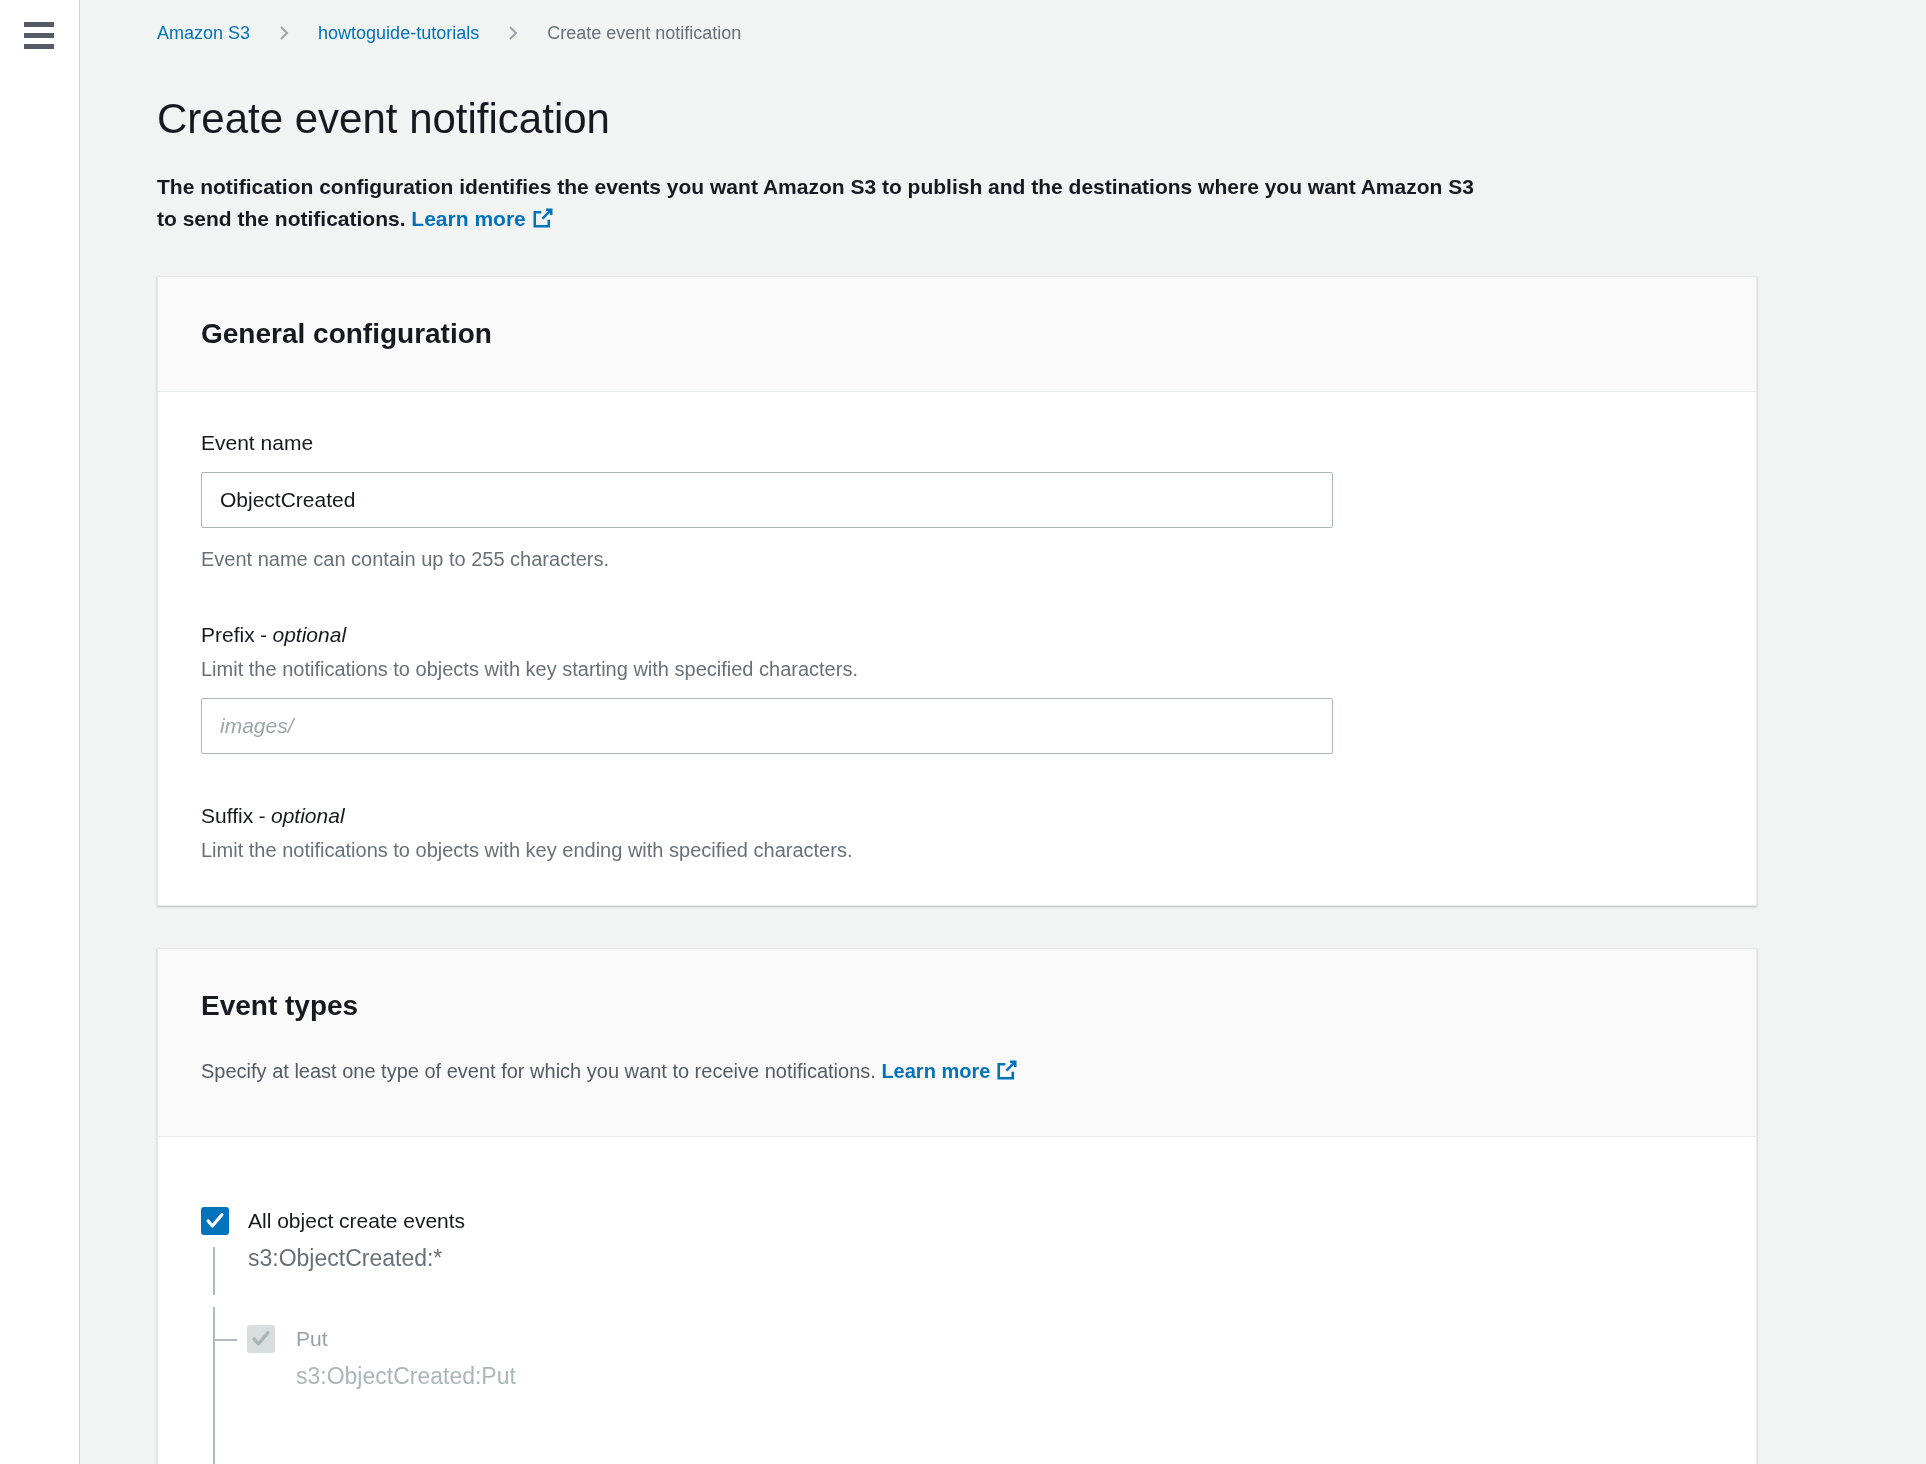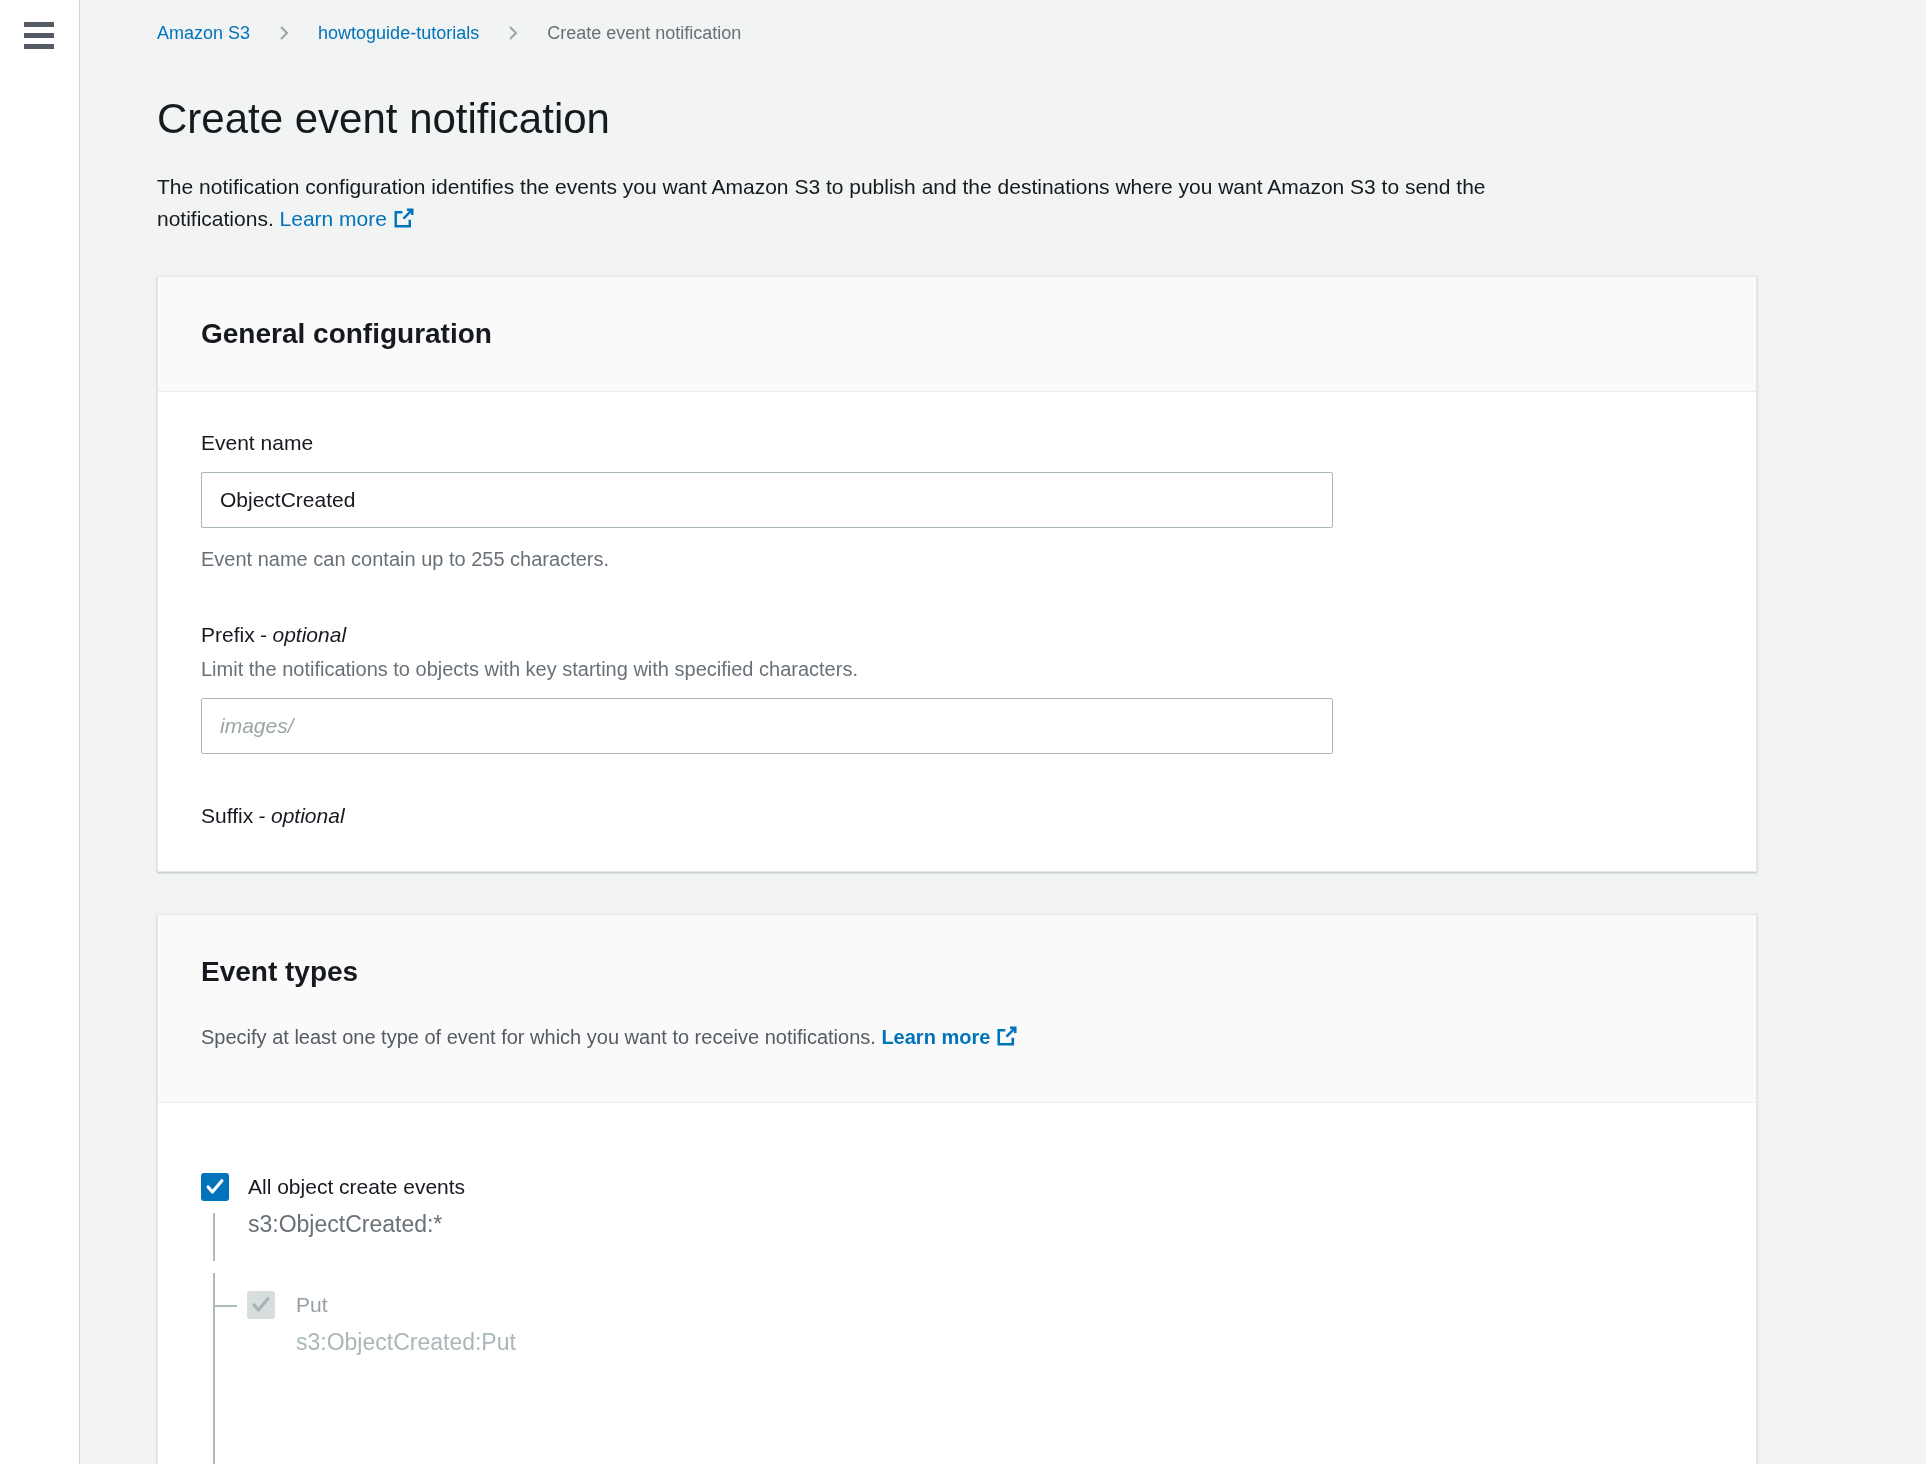--- a/index.html
+++ b/index.html
@@ -29,21 +29,21 @@
     padding-top:23px; font-size:18px; line-height:20px;
   }
   .breadcrumb a { color:#0073bb; text-decoration:none; }
   .breadcrumb .current { color:#687078; }
   .crumb-chevron { width:20px; height:20px; display:block; }
 
   h1.page-title { margin-top:50px; font-size:42px; line-height:52px; font-weight:400; }
 
   .page-desc {
     margin-top:26px; max-width:1340px;
-    font-size:21px; line-height:32px;
+    font-size:21px; line-height:32px;font-weight:bold;
   }
   .link { color:#0073bb; text-decoration:none; white-space:nowrap; }
   .ext-icon { width:22px; height:22px; vertical-align:-3px; margin-left:6px; }
 
   
   .panel {
     width:1600px; background:#ffffff;
     border:1px solid #e5e9e9;
     box-shadow:0 1px 2px rgba(0,28,36,0.25);
   }
@@ -136,20 +136,21 @@
         </div>
 
         <div class="form-field">
           <div class="field-label"><span>Prefix</span><em>- optional</em></div>
           <div class="field-desc">Limit the notifications to objects with key starting with specified characters.</div>
           <input class="text-input" type="text" placeholder="images/" style="">
         </div>
 
         <div class="form-field">
           <div class="field-label"><span>Suffix</span><em>- optional</em></div>
+          <div class="field-desc">Limit the notifications to objects with key ending with specified characters.</div>
         </div>
 
       </div>
     </section>
 
     <section class="panel panel-2">
       <div class="panel-header">
         <h2>Event types</h2>
         <p class="panel-desc"><span>Specify at least one type of event for which you want to receive notifications.</span>
           <a href="#" class="link"><span>Learn more</span><svg class="ext-icon" viewBox="0 0 16 16">

